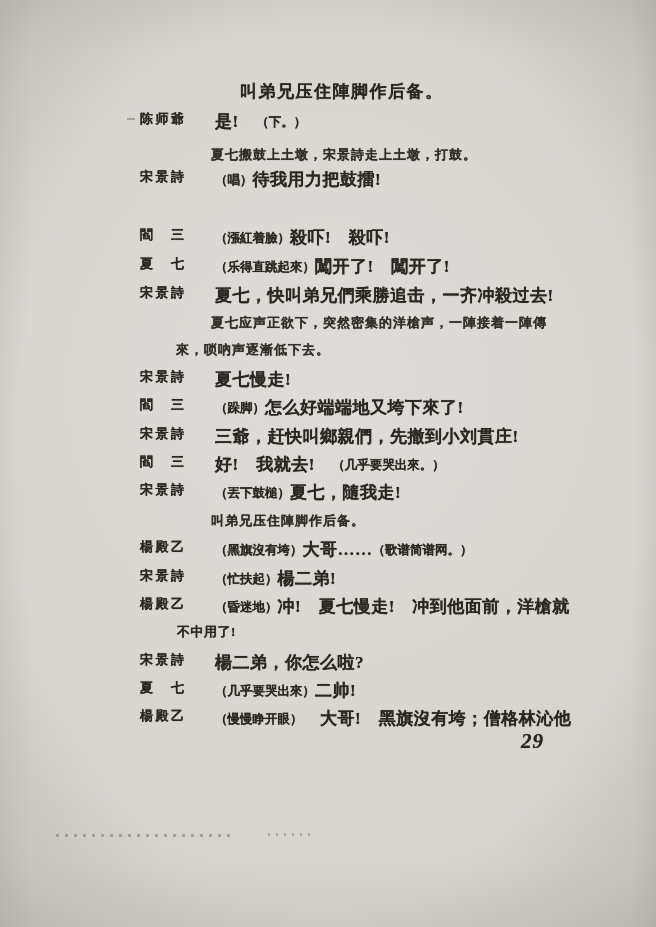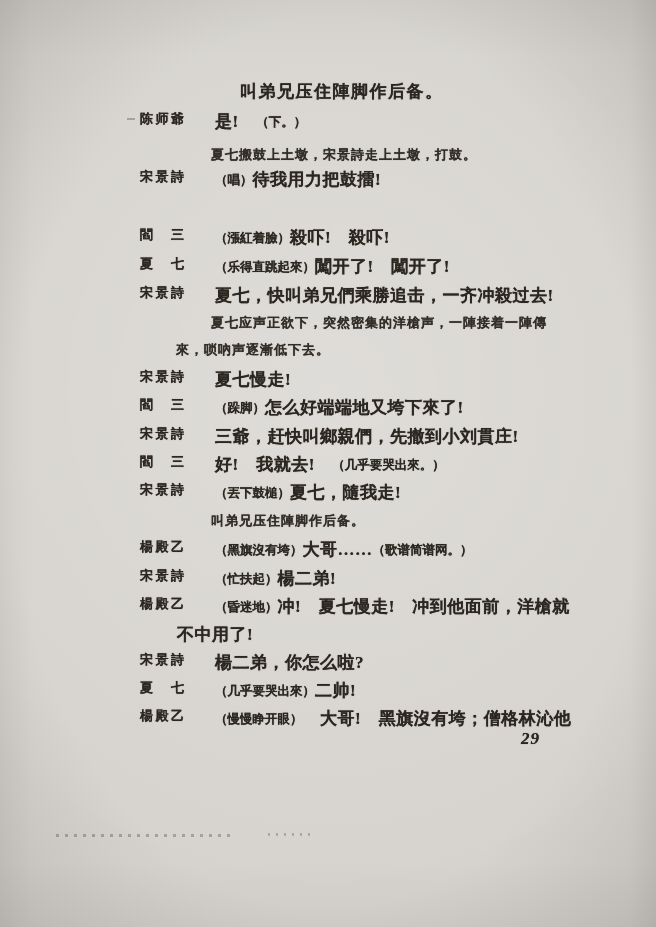--- a/index.html
+++ b/index.html
@@ -17,22 +17,22 @@
       linear-gradient(180deg, rgba(90,85,75,0.05), rgba(0,0,0,0) 6%, rgba(0,0,0,0) 93%, rgba(90,85,75,0.06));
     color:#2b2720;
   }
   .line{position:absolute;white-space:nowrap;text-shadow:0 0 0.7px rgba(40,34,27,0.85);}
   .verse{left:240px;font-size:17px;font-weight:bold;letter-spacing:1.5px;}
   .speech .sp{position:absolute;left:140px;top:0;font-size:13px;font-weight:bold;letter-spacing:2.5px;}
   .speech .tx{position:absolute;left:215px;top:0;font-size:17px;font-weight:bold;letter-spacing:0.5px;}
   .paren{font-size:12.5px;font-weight:bold;letter-spacing:0;position:relative;top:-1px;}
   .dir{left:211px;font-size:13px;font-weight:bold;letter-spacing:1px;color:#322d26;}
   .dir-cont{left:176px;}
-  .sp-cont{left:177px;font-size:17px;font-weight:bold;letter-spacing:0.5px;}
-  .pagenum{left:521px;top:729px;font-size:17px;font-weight:bold;font-style:italic;letter-spacing:1px;}
+  .sp-cont{left:177px;font-size:13px;font-weight:bold;letter-spacing:0.5px;}
+  .pagenum{left:521px;top:729px;font-size:21px;font-weight:bold;font-style:italic;letter-spacing:1px;}
   .watermark{right:14px;top:893px;font-size:20px;text-shadow:none;font-family:"Liberation Sans","DejaVu Sans",sans-serif;margin-top:36px;}
   .watermark .wm-site{color:#90938f;opacity:0.85;letter-spacing:1px;}
   .watermark .wm-url{color:#b5664a;opacity:0.9;margin-left:4px;}
   .smudge{position:absolute;background:rgba(70,65,58,0.28);filter:blur(0.4px);}
   .smudge.s1{left:56px;top:834px;width:176px;height:3px;
     background:repeating-linear-gradient(90deg, rgba(70,65,58,0.35) 0 3px, rgba(0,0,0,0) 3px 9px);}
   .smudge.s2{left:268px;top:833px;width:42px;height:3px;
     background:repeating-linear-gradient(90deg, rgba(70,65,58,0.30) 0 2px, rgba(0,0,0,0) 2px 8px);}
   .smudge.s3{left:127px;top:118px;width:8px;height:2px;background:rgba(70,65,58,0.35);}
 </style>

